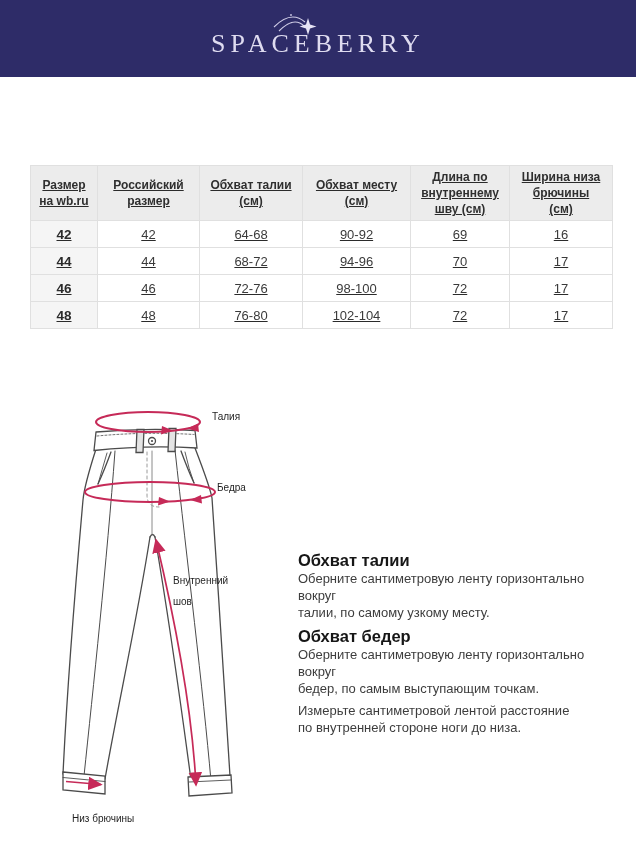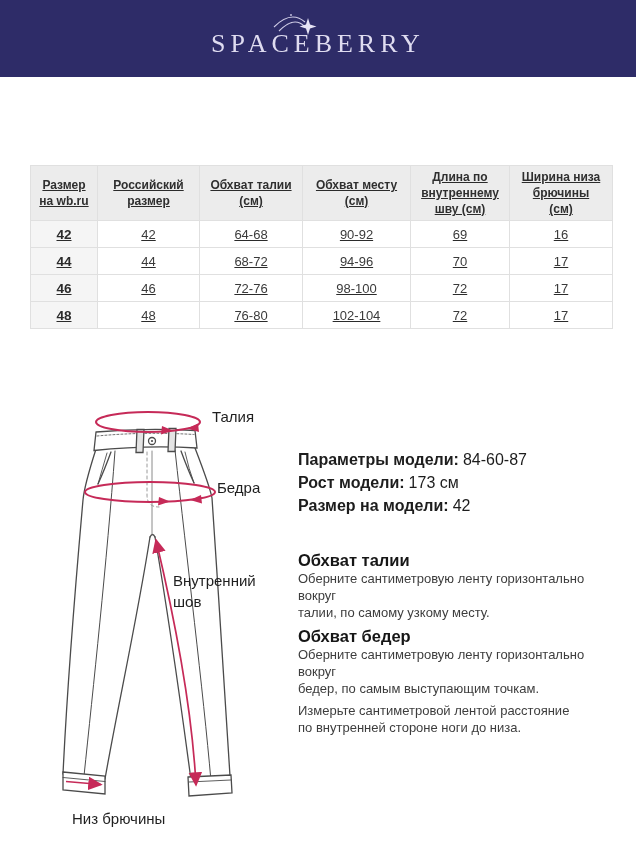--- a/index.html
+++ b/index.html
@@ -36,21 +36,21 @@
   .size-table td {
     height:27px; font-size:13px; color:#3a3a3a; background:#ffffff;
   }
   .size-table td.size-col {
     background:#f5f5f5; font-weight:bold; font-size:13.5px; color:#2b2b2b;
   }
 
   
   .pants-svg { position:absolute; left:55px; top:390px; width:240px; height:445px; }
   .diagram-label {
-    position:absolute; font-size:15px; line-height:21px; color:#1f1f1f;
+    position:absolute; font-size:10px; line-height:21px; color:#1f1f1f;
     white-space:pre-line;
   }
   .lbl-waist  { left:212px; top:406px; }
   .lbl-hips   { left:217px; top:477px; }
   .lbl-inseam { left:173px; top:570px; }
   .lbl-hem    { left:72px;  top:808px; }
 
   
   .model-info {
     position:absolute; left:298px; top:448px;
@@ -204,25 +204,20 @@
       <path d="M11,391.5 L46,394.5" fill="none" stroke="#c62a58" stroke-width="1.7" marker-end="url(#ah)"></path>
     </g>
   </svg>
 
   <div class="diagram-label lbl-waist">Талия</div>
   <div class="diagram-label lbl-hips">Бедра</div>
   <div class="diagram-label lbl-inseam">Внутренний
 шов</div>
   <div class="diagram-label lbl-hem">Низ брючины</div>
 
-  <div class="model-info">
-    <div><span class="lbl">Параметры модели:</span><span class="val">84-60-87</span></div>
-    <div><span class="lbl">Рост модели:</span><span class="val">173 см</span></div>
-    <div><span class="lbl">Размер на модели:</span><span class="val">42</span></div>
-  </div>
 
   <div class="guide-sec sec-0">
     <div class="guide-title">Обхват талии</div>
     <div class="guide-body">Оберните сантиметровую ленту горизонтально вокруг
 талии, по самому узкому месту.</div>
   </div>
   <div class="guide-sec sec-1">
     <div class="guide-title">Обхват бедер</div>
     <div class="guide-body">Оберните сантиметровую ленту горизонтально вокруг
 бедер, по самым выступающим точкам.</div>

